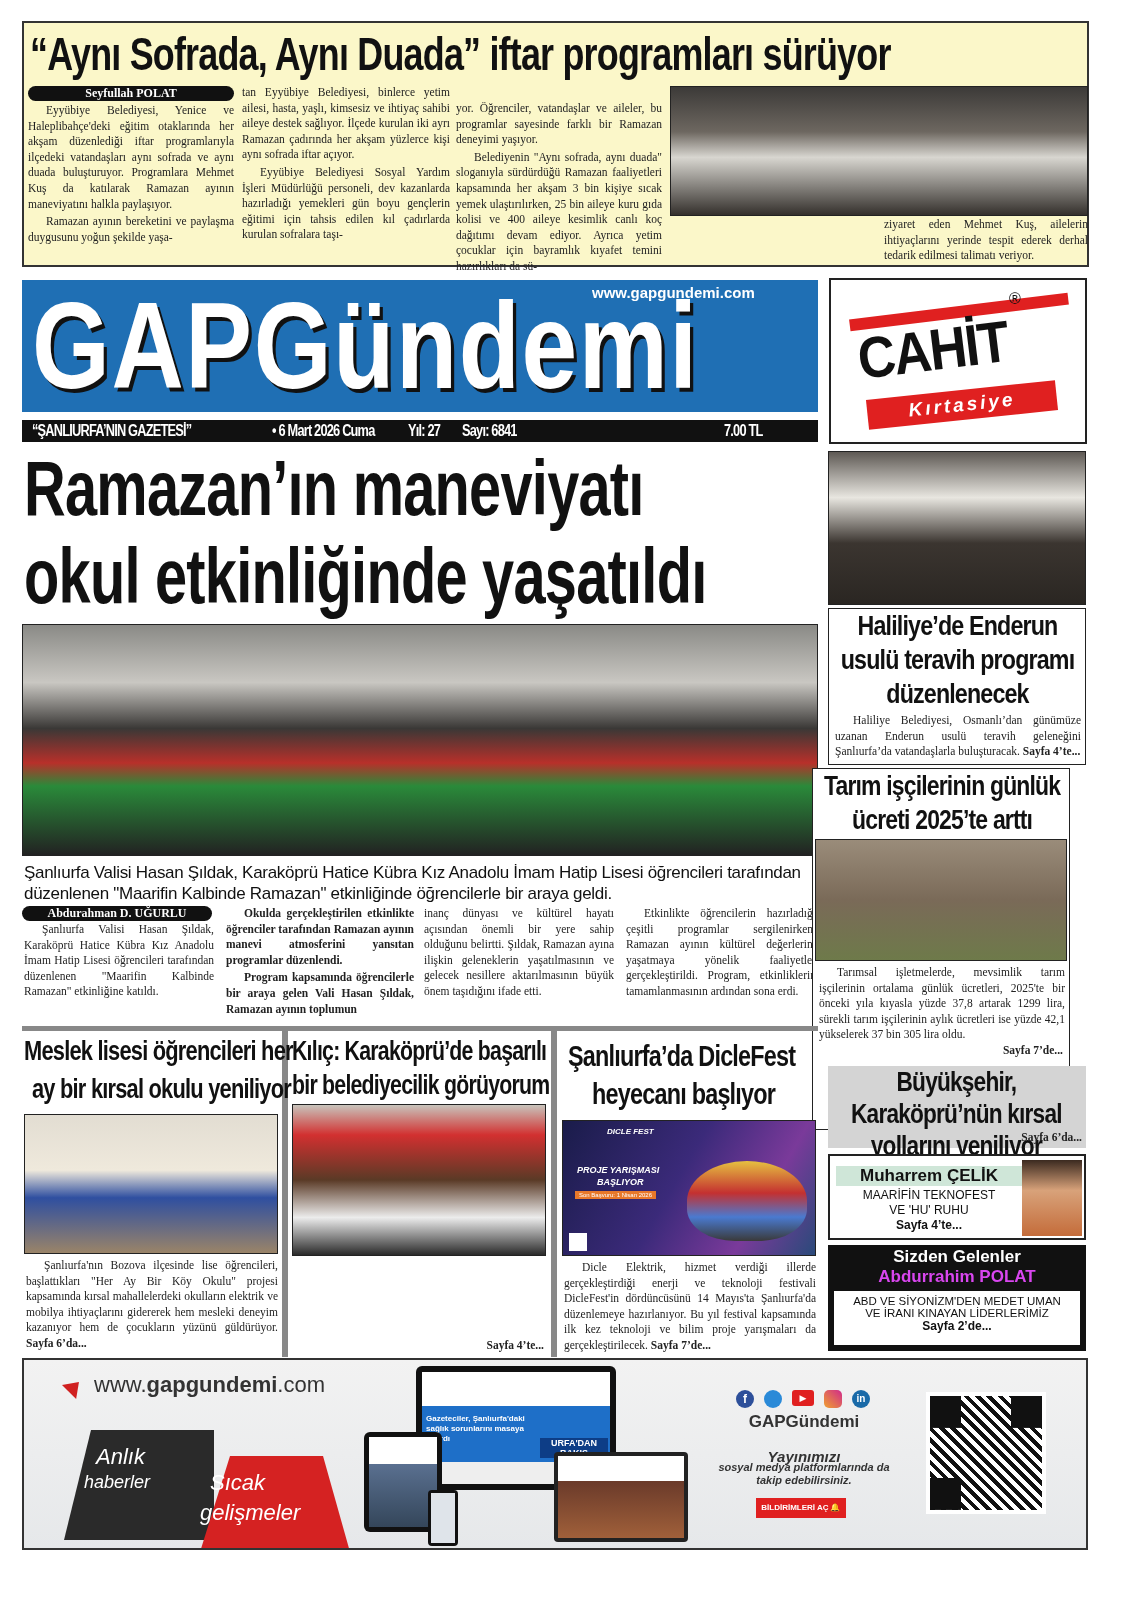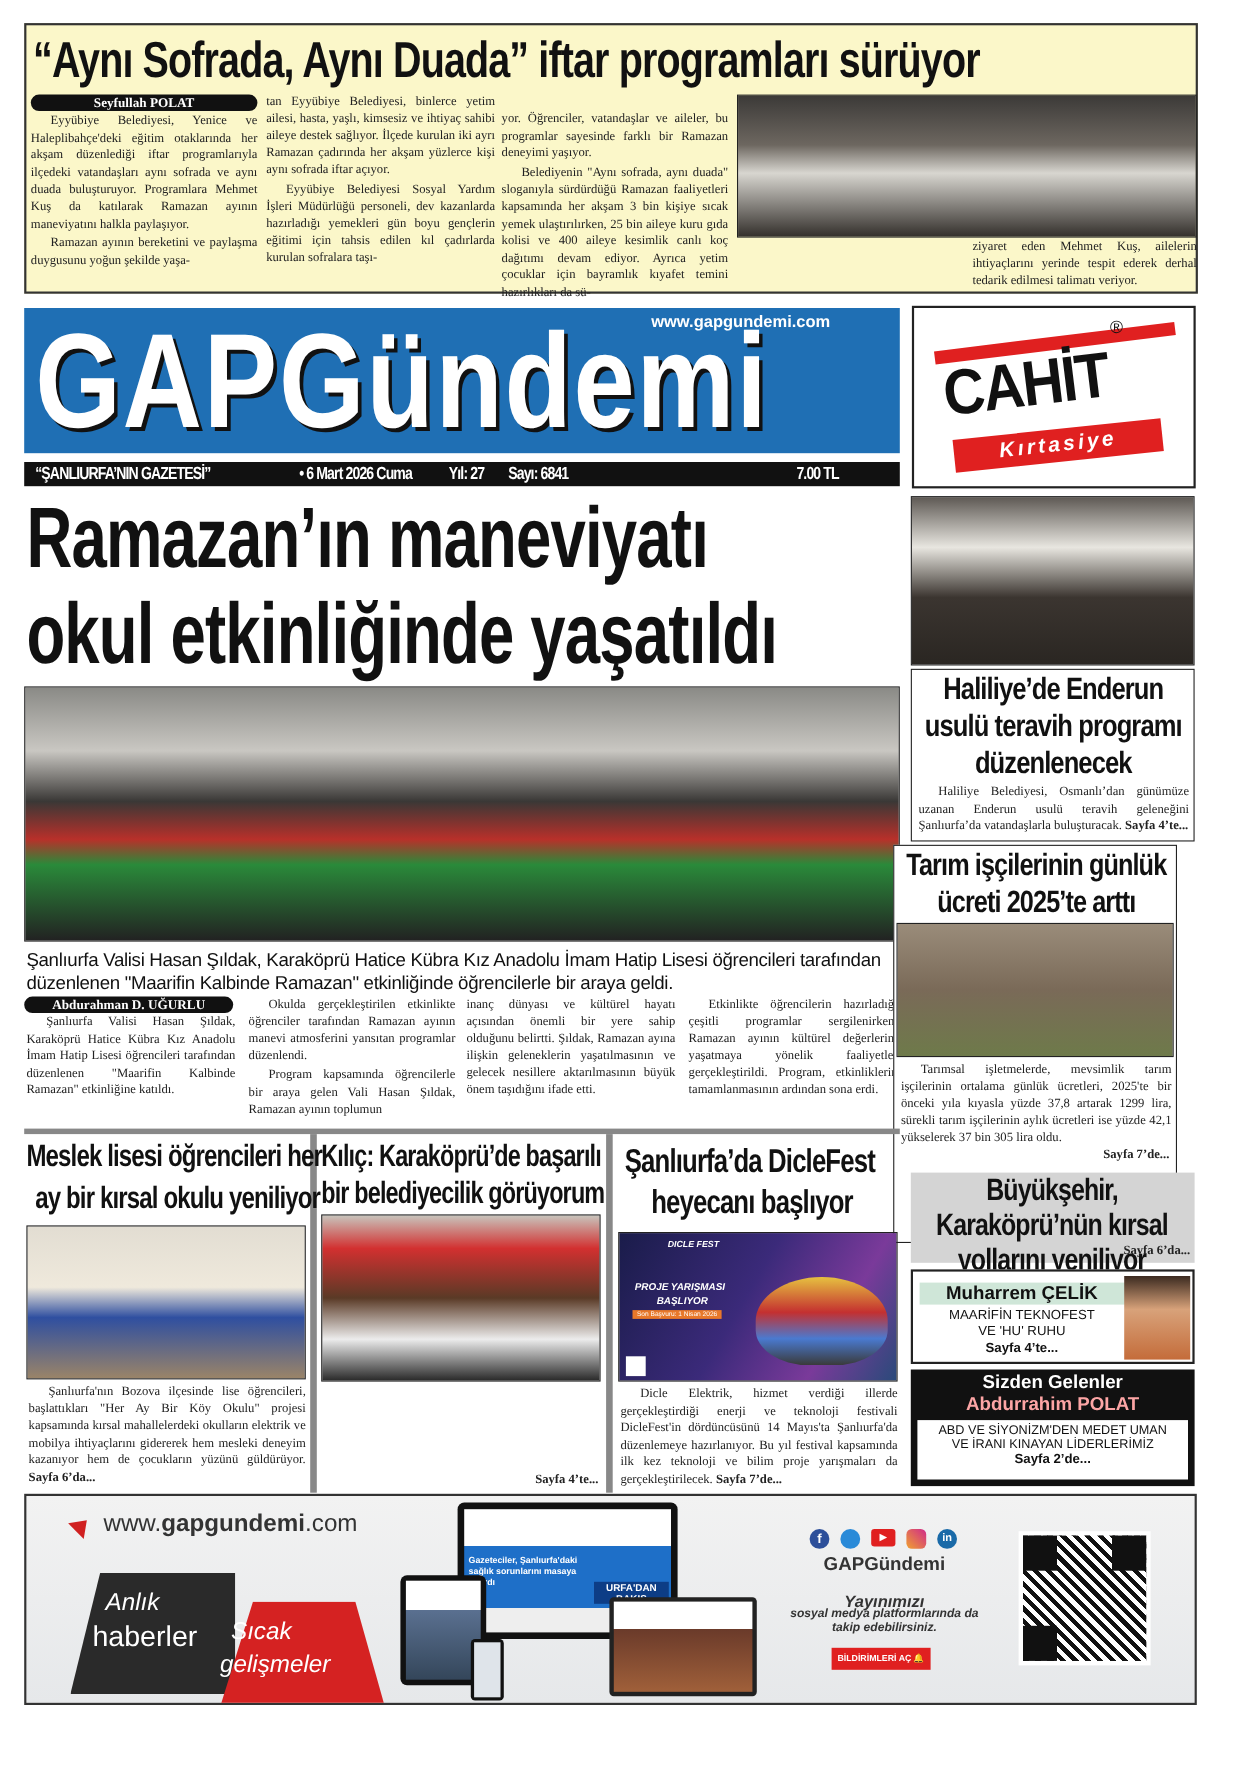--- a/index.html
+++ b/index.html
@@ -57,21 +57,21 @@
 </div>
 
 <div class="abs cond" style="left:24px;top:444px;font-size:78px;line-height:88px;transform:scaleX(0.74);">Ramazan’ın maneviyatı</div>
 <div class="abs cond" style="left:24px;top:532px;font-size:78px;line-height:88px;transform:scaleX(0.74);">okul etkinliğinde yaşatıldı</div>
 <div class="abs photo" style="left:22px;top:624px;width:796px;height:232px;background:linear-gradient(180deg,#8a8a86 0%,#c9c7c2 25%,#3a3836 45%,#b8302a 60%,#2a8a3a 70%,#222 100%);"></div>
 <div class="abs" style="left:24px;top:862px;width:794px;font-family:'Liberation Sans',sans-serif;font-size:17px;line-height:21px;letter-spacing:-0.3px;">Şanlıurfa Valisi Hasan Şıldak, Karaköprü Hatice Kübra Kız Anadolu İmam Hatip Lisesi öğrencileri tarafından düzenlenen "Maarifin Kalbinde Ramazan" etkinliğinde öğrencilerle bir araya geldi.</div>
 <div class="abs byline" style="left:22px;top:906px;width:190px;">Abdurahman D. UĞURLU</div>
 <div class="abs serif-txt" style="left:24px;top:922px;width:190px;">
     <p>Şanlıurfa Valisi Hasan Şıldak, Karaköprü Hatice Kübra Kız Anadolu İmam Hatip Lisesi öğrencileri tarafından düzenlenen "Maarifin Kalbinde Ramazan" etkinliğine katıldı.</p>
   </div>
-<div class="abs serif-txt" style="left:226px;top:906px;width:188px;">
+<div class="abs serif-txt" style="left:226px;top:906px;width:188px;font-weight:bold;">
     <p>Okulda gerçekleştirilen etkinlikte öğrenciler tarafından Ramazan ayının manevi atmosferini yansıtan programlar düzenlendi.</p>
     <p>Program kapsamında öğrencilerle bir araya gelen Vali Hasan Şıldak, Ramazan ayının toplumun</p>
   </div>
 <div class="abs serif-txt" style="left:424px;top:906px;width:190px;">
     <p style="text-indent:0">inanç dünyası ve kültürel hayatı açısından önemli bir yere sahip olduğunu belirtti. Şıldak, Ramazan ayına ilişkin geleneklerin yaşatılmasının ve gelecek nesillere aktarılmasının büyük önem taşıdığını ifade etti.</p>
   </div>
 <div class="abs serif-txt" style="left:626px;top:906px;width:190px;">
     <p>Etkinlikte öğrencilerin hazırladığı çeşitli programlar sergilenirken, Ramazan ayının kültürel değerlerini yaşatmaya yönelik faaliyetler gerçekleştirildi. Program, etkinliklerin tamamlanmasının ardından sona erdi.</p>
   </div>
 
@@ -99,21 +99,21 @@
   <div class="abs" style="left:6px;top:10px;width:190px;height:20px;background:#cfe6d8;"></div>
   <div class="abs" style="left:30px;top:10px;font-family:'Liberation Sans',sans-serif;font-weight:bold;font-size:17px;">Muharrem  ÇELİK</div>
   <div class="abs" style="left:4px;top:32px;width:190px;text-align:center;font-family:'Liberation Sans',sans-serif;font-size:12px;">MAARİFİN TEKNOFEST</div>
   <div class="abs" style="left:4px;top:47px;width:190px;text-align:center;font-family:'Liberation Sans',sans-serif;font-size:12px;">VE 'HU' RUHU</div>
   <div class="abs" style="left:4px;top:62px;width:190px;text-align:center;font-family:'Liberation Sans',sans-serif;font-weight:bold;font-size:12px;">Sayfa 4’te...</div>
   <div class="abs" style="left:192px;top:4px;width:60px;height:76px;background:linear-gradient(180deg,#3b2a20 0%,#d8a27a 40%,#c46c3a 100%);"></div>
 </div>
 
 <div class="abs" style="left:828px;top:1245px;width:258px;height:106px;background:#111;">
   <div class="abs" style="left:0;top:2px;width:258px;text-align:center;color:#fff;font-family:'Liberation Sans',sans-serif;font-weight:bold;font-size:17px;">Sizden Gelenler</div>
-  <div class="abs" style="left:0;top:22px;width:258px;text-align:center;color:#fca5a5;font-family:'Liberation Sans',sans-serif;font-weight:bold;font-size:17px;">Abdurrahim POLAT</div>
+  <div class="abs" style="left:0;top:22px;width:258px;text-align:center;color:#d946ef;font-family:'Liberation Sans',sans-serif;font-weight:bold;font-size:17px;">Abdurrahim POLAT</div>
   <div class="abs" style="left:6px;top:46px;width:246px;height:54px;background:#fff;">
     <div style="text-align:center;font-family:'Liberation Sans',sans-serif;font-size:11.5px;margin-top:4px;">ABD VE SİYONİZM'DEN MEDET UMAN</div>
     <div style="text-align:center;font-family:'Liberation Sans',sans-serif;font-size:11.5px;">VE İRANI KINAYAN LİDERLERİMİZ</div>
     <div style="text-align:center;font-family:'Liberation Sans',sans-serif;font-weight:bold;font-size:12px;">Sayfa 2’de...</div>
   </div>
 </div>
 
 <div class="abs" style="left:22px;top:1026px;width:796px;height:5px;background:#888;"></div>
 <div class="abs" style="left:282px;top:1031px;width:6px;height:326px;background:#888;"></div>
 <div class="abs" style="left:551px;top:1031px;width:6px;height:326px;background:#888;"></div>
@@ -150,21 +150,21 @@
   </div>
 </div>
 
 <div class="abs" style="left:22px;top:1358px;width:1066px;height:192px;background:linear-gradient(180deg,#f2f2f2 0%,#e6e8ea 100%);border:2px solid #333;overflow:hidden;">
   <div class="abs" style="left:40px;top:20px;width:0;height:0;border-left:10px solid transparent;border-right:10px solid transparent;border-bottom:14px solid #d02020;transform:rotate(45deg);"></div>
   <div class="abs" style="left:70px;top:12px;font-family:'Liberation Sans',sans-serif;font-size:22px;color:#333;">
     <span>www.</span><span style="font-weight:bold;">gapgundemi</span><span>.com</span>
   </div>
   <div class="abs" style="left:40px;top:70px;width:150px;height:110px;background:#2a2a2a;clip-path:polygon(18% 0,100% 0,100% 100%,0 100%);"></div>
   <div class="abs" style="left:72px;top:84px;color:#fff;font-family:'Liberation Sans',sans-serif;font-style:italic;font-size:22px;">Anlık</div>
-  <div class="abs" style="left:60px;top:112px;color:#fff;font-family:'Liberation Sans',sans-serif;font-size:26px;">haberler</div>
+  <div class="abs" style="left:60px;top:112px;color:#fff;font-family:'Liberation Sans',sans-serif;font-style:italic;font-size:18px;">haberler</div>
   <div class="abs" style="left:176px;top:96px;width:150px;height:96px;background:#d52222;clip-path:polygon(20% 0,82% 0,100% 100%,0 100%);"></div>
   <div class="abs" style="left:186px;top:110px;color:#fff;font-family:'Liberation Sans',sans-serif;font-style:italic;font-size:22px;">Sıcak</div>
   <div class="abs" style="left:176px;top:140px;color:#fff;font-family:'Liberation Sans',sans-serif;font-style:italic;font-size:22px;">gelişmeler</div>
 
   <div class="abs" style="left:392px;top:6px;width:200px;height:124px;background:#111;border-radius:6px;padding:6px;">
     <div style="width:100%;height:100%;background:linear-gradient(180deg,#fff 0%,#fff 30%,#1e6fc8 30%,#1e6fc8 80%,#eee 80%);position:relative;">
       <div style="position:absolute;left:4px;top:42px;width:110px;color:#fff;font-family:'Liberation Sans',sans-serif;font-weight:bold;font-size:8px;line-height:10px;">Gazeteciler, Şanlıurfa'daki sağlık sorunlarını masaya yatırdı</div>
       <div style="position:absolute;left:118px;top:66px;width:68px;background:#0d3d86;color:#fff;font-family:'Liberation Sans',sans-serif;font-weight:bold;font-size:9px;text-align:center;">URFA'DAN BAKIŞ</div>
     </div>
   </div>

